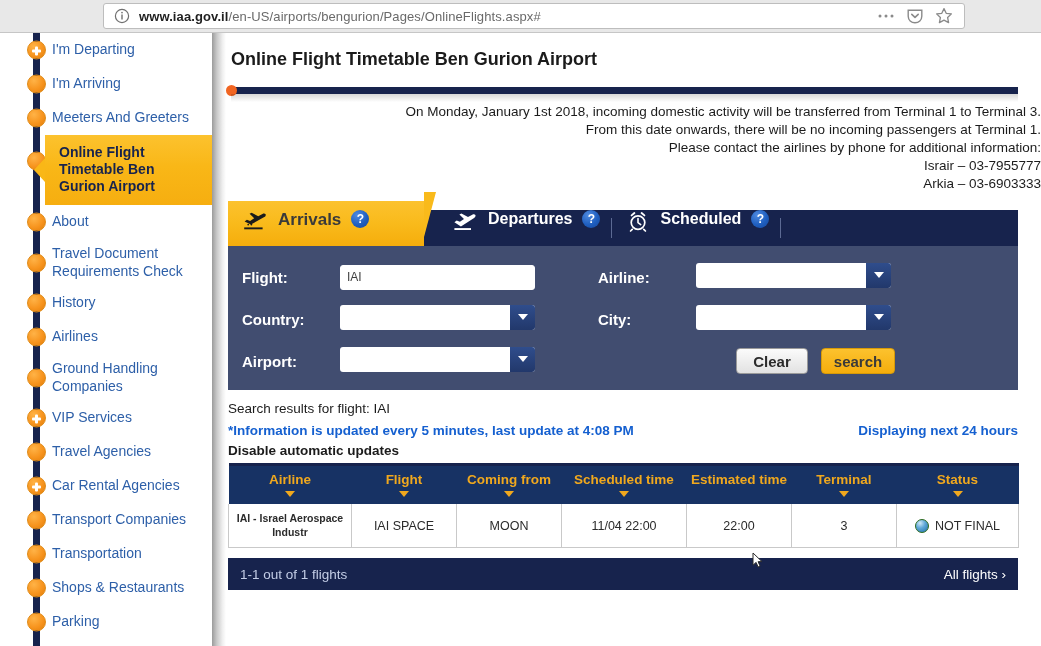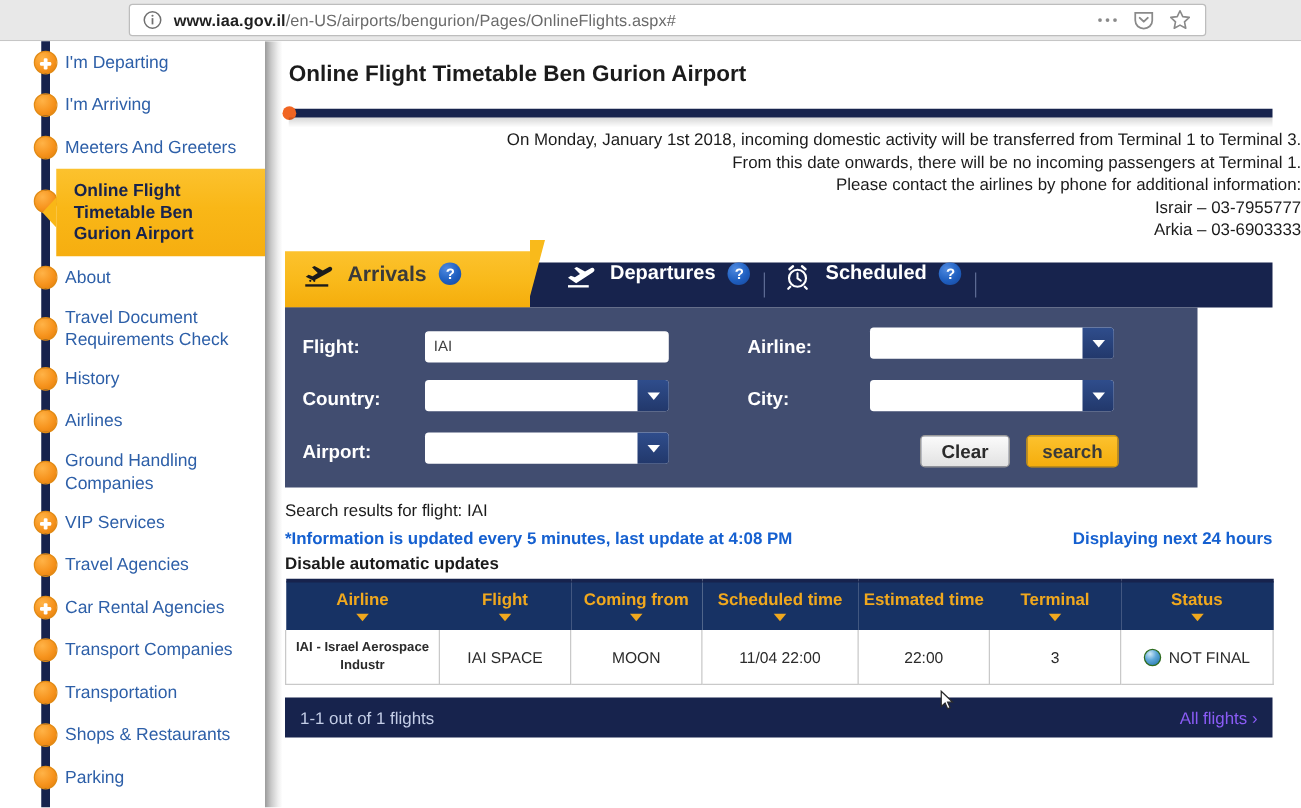--- a/index.html
+++ b/index.html
@@ -198,21 +198,21 @@
   }
   .tab-sep {
     width: 1px; background: #5c6a93;
     margin: 8px 0; align-self: stretch;
   }
   .tab-icon { flex: 0 0 auto; line-height: 0; }
 
   
   .search-panel {
     margin-left: 2px;
-    width: 730px; height: 144px;
+    width: 790px; height: 144px;
     background: #414d70;
     padding: 17px 0 0 0;
     position: relative;
   }
   .field-row { display: flex; align-items: center; margin-bottom: 13px; }
   .fld-label {
     font-size: 15px; font-weight: 700; color: #ffffff;
     text-align: left;
   }
   .text-input {
@@ -318,21 +318,21 @@
     flex: 0 0 auto;
   }
   .table-foot {
     margin: 10px 0 0 2px;
     width: 790px; height: 32px;
     background: #17234d;
     display: flex; align-items: center; justify-content: space-between;
     padding: 0 12px;
     color: #c3cde6; font-size: 13.5px;
   }
-  .foot-link { color: #8b5cf6; text-decoration: none; }
+  .foot-link { color: #ffffff; text-decoration: none; }
 
   .mouse-cursor {
     position: absolute; left: 752px; top: 519px;
     pointer-events: none; z-index: 50;
   }
 </style>
 </head>
 <body>
 
 <div class="browser-bar">

